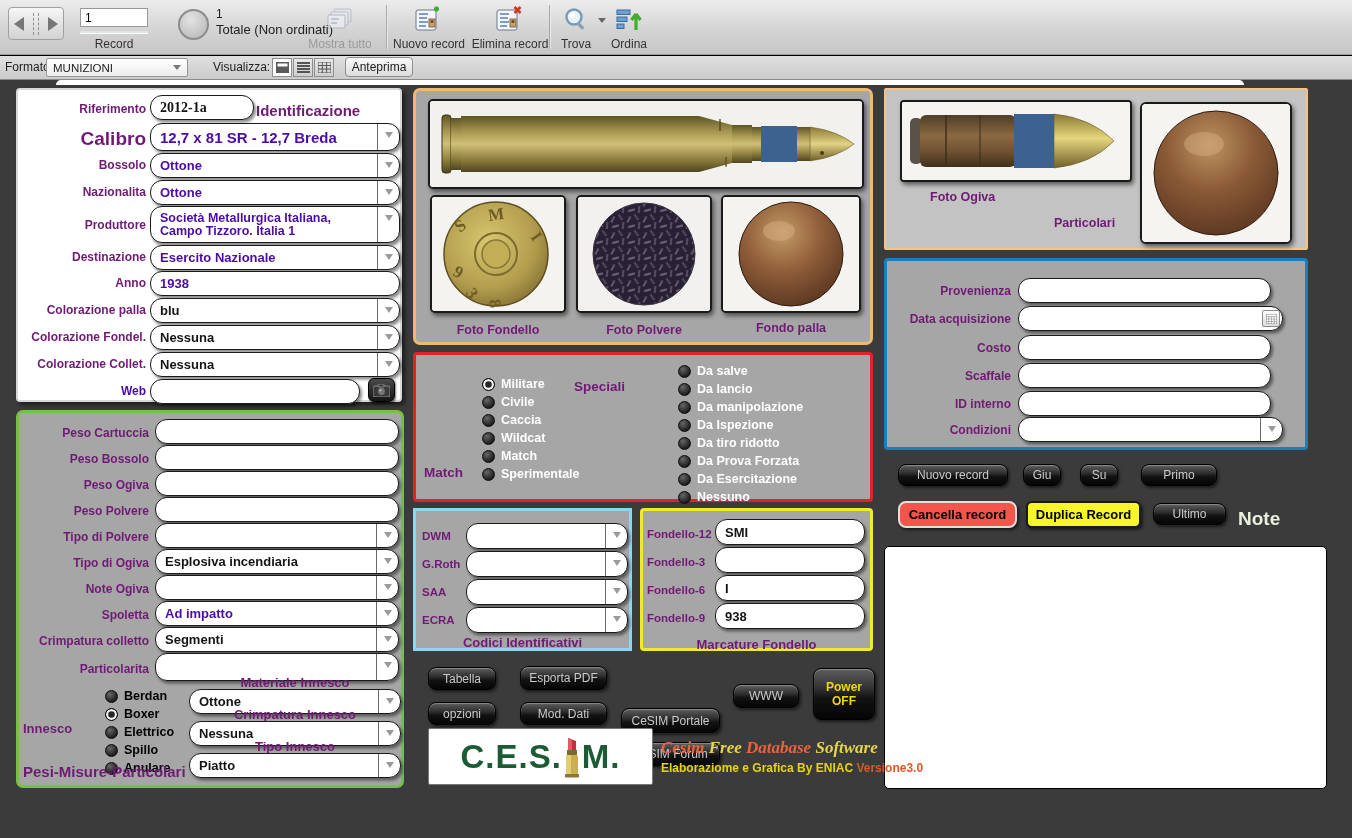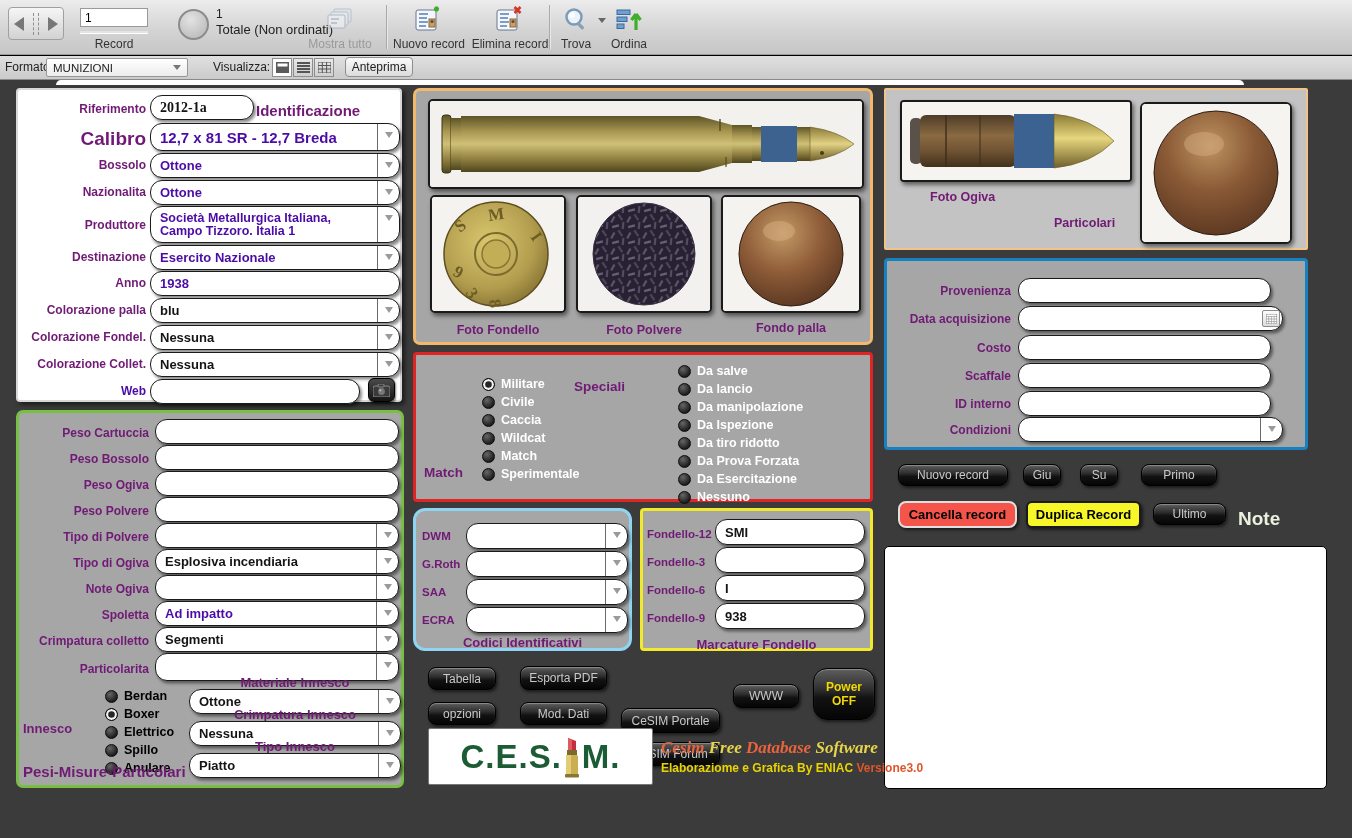--- a/index.html
+++ b/index.html
@@ -46,21 +46,21 @@
   #content{position:absolute; left:0; top:80px; width:1352px; height:758px; background:var(--content-bg); overflow:hidden;}
   #white-strip{position:absolute; left:56px; top:0; width:1188px; height:5px; background:#fff; border-radius:8px 8px 0 0;}
 
   .panel{position:absolute; border-radius:7px;}
   #ident-panel{left:16px; top:8px; width:386px; height:314px; background:#fff; border:2px solid #d8d8d8;
     box-shadow:3px 3px 4px rgba(0,0,0,.5); border-radius:4px;}
   #pesi-panel{left:16px; top:330px; width:388px; height:378px; background:var(--panel-gray); border:3px solid #77c043;}
   #photos-panel{left:413px; top:8px; width:460px; height:257px; background:var(--panel-gray); border:3px solid #f2b96e;}
   #ogiva-panel{left:884px; top:8px; width:424px; height:162px; background:#c3c3c3; border:2px solid #f2c488; border-radius:2px;}
   #genere-panel{left:413px; top:272px; width:460px; height:150px; background:var(--panel-gray); border:3px solid #e02424; border-radius:4px;}
-  #codici-panel{left:413px; top:428px; width:219px; height:143px; background:var(--panel-gray); border:3px solid #8fd4f2; border-radius:12px;}
+  #codici-panel{left:413px; top:428px; width:219px; height:143px; background:var(--panel-gray); border:3px solid #8fd4f2; border-radius:0;}
   #marcature-panel{left:640px; top:428px; width:233px; height:143px; background:var(--panel-gray); border:3px solid #f0e92c; border-radius:4px;}
   #acq-panel{left:884px; top:178px; width:424px; height:192px; background:var(--panel-gray); border:3px solid #1780c0; border-radius:4px;}
   #note-box{position:absolute; left:884px; top:466px; width:443px; height:243px; background:#fff; border:1.5px solid #000; border-radius:5px;}
 
   .flabel{position:absolute; font-weight:bold; font-size:12px; color:#701a75; text-align:right; white-space:nowrap;}
   .flabel.center{text-align:center;}
   .pill{position:absolute; background:#fff; border:1.6px solid #1a1a1a; border-radius:12px;
     box-shadow:2px 2.5px 3px rgba(0,0,0,.45); display:flex; align-items:center; overflow:hidden; height:25px;}
   .pill .val{flex:1; padding:0 9px; font-weight:bold; font-size:13px; color:#141414; white-space:nowrap; overflow:hidden;}
   .pill .val.purple{color:var(--purple);}
@@ -679,21 +679,21 @@
     <div class="btn-yellow" style="left:1026px; top:421px; width:115px; height:27px;">Duplica Record</div>
     <div class="btn-dark" style="left:1153px; top:423px; width:73px; height:22px;">Ultimo</div>
     <div id="note-label">Note</div>
 
     <div id="note-box"></div>
 
     <div class="btn-dark" style="left:428px; top:587px; width:68px; height:23px;">Tabella</div>
     <div class="btn-dark" style="left:520px; top:586px; width:87px; height:24px;">Esporta PDF</div>
     <div class="btn-dark" style="left:621px; top:588px; width:99px; height:25px;margin-top:40px;">CeSIM Portale</div>
     <div class="btn-dark" style="left:733px; top:604px; width:66px; height:24px;">WWW</div>
-    <div class="btn-dark" style="left:813px; top:588px; width:62px; height:52px; flex-direction:column; color:#f0d800; font-weight:bold;border-radius:14px;">
+    <div class="btn-dark" style="left:813px; top:588px; width:62px; height:52px; flex-direction:column; color:#f0d800; font-weight:bold;">
       <span>Power</span>
       <span>OFF</span>
     </div>
     <div class="btn-dark" style="left:428px; top:622px; width:68px; height:23px;">opzioni</div>
     <div class="btn-dark" style="left:520px; top:622px; width:87px; height:23px;">Mod. Dati</div>
     <div class="btn-dark" style="left:621px; top:622px; width:99px; height:24px;margin-top:40px;">CeSIM Forum</div>
 
     <div id="credit-line1">
       <span class="w0">Cesim</span>
       <span class="w1">Free</span>

